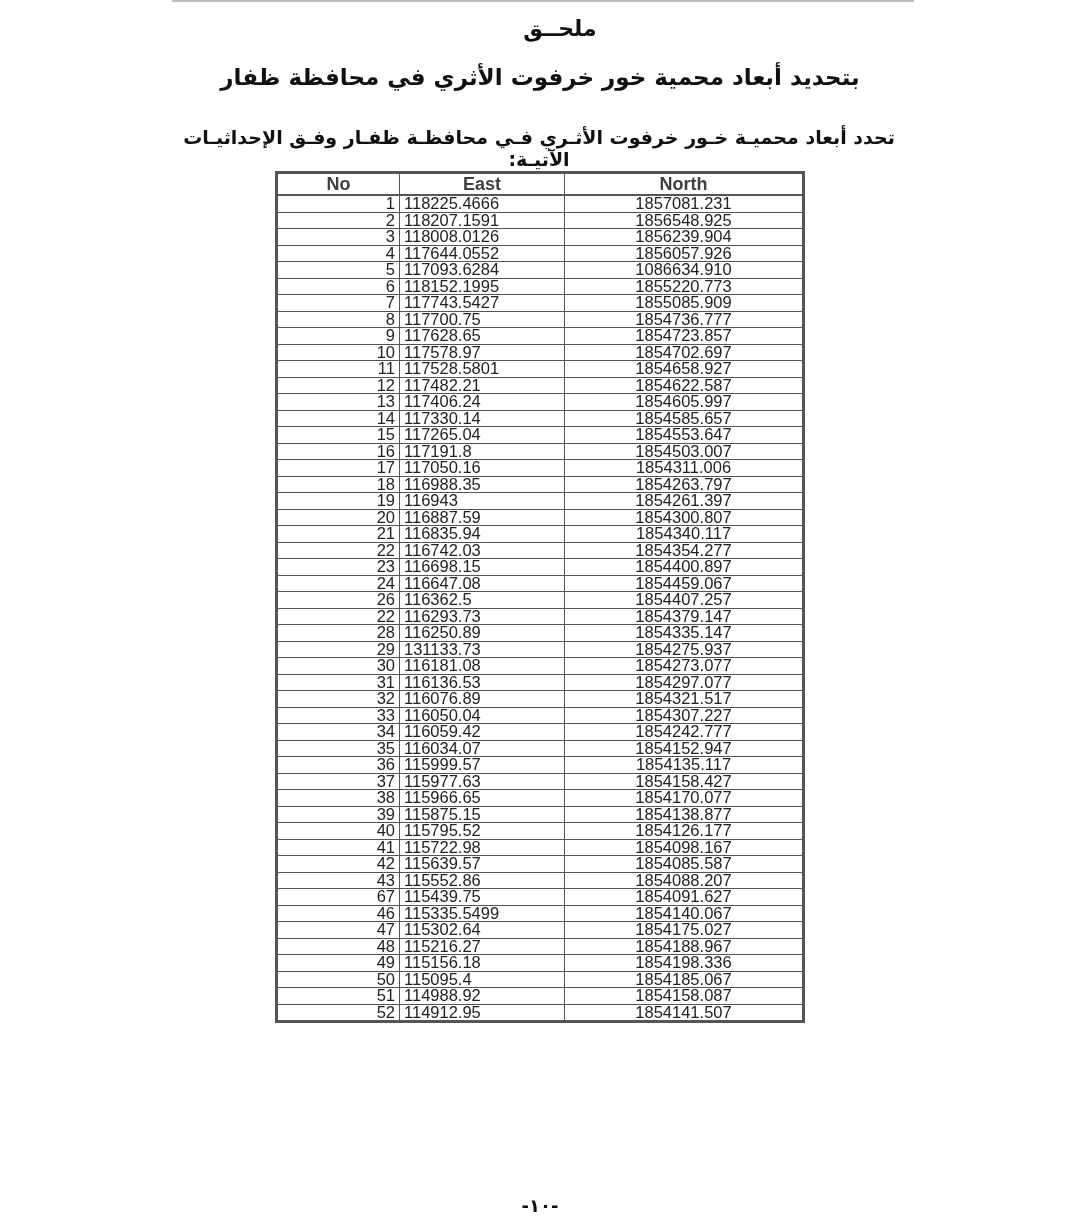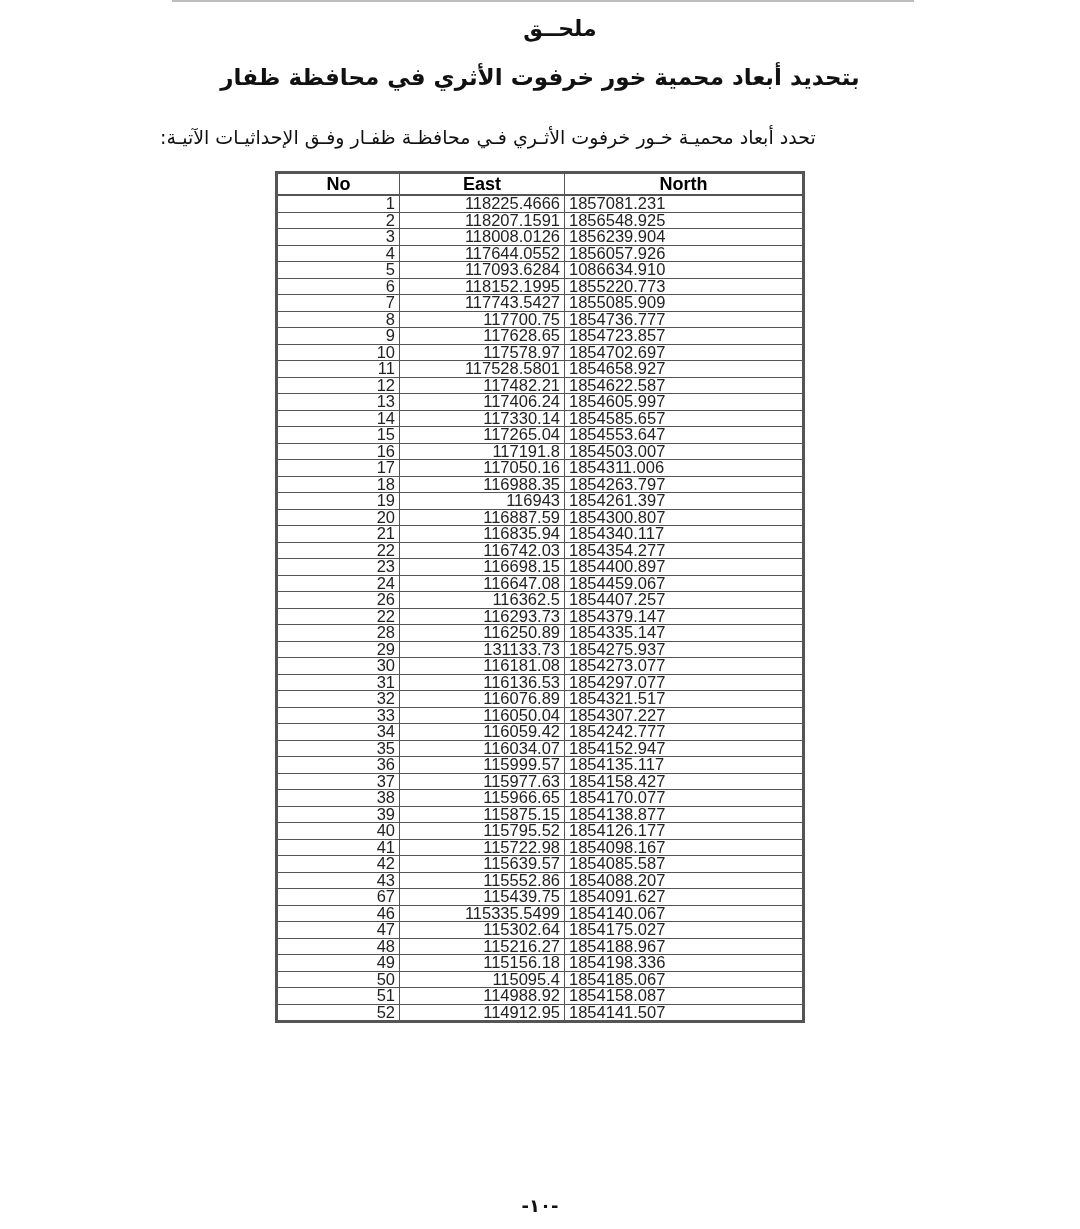--- a/index.html
+++ b/index.html
@@ -1,27 +1,27 @@
 <!DOCTYPE html>
 <html><head>
   <meta charset="utf-8">
   <style>
     html, body { margin:0; padding:0; background:#ffffff; }
     body { width:1080px; height:1229px; position:relative; overflow:hidden; font-family:"DejaVu Sans", sans-serif; color:#111; }
     .top-rule { position:absolute; left:172px; top:0; width:742px; height:2px; background:#bdbdbd; }
     .title { position:absolute; left:0; width:1080px; text-align:center; direction:rtl; font-weight:bold; color:#111; }
     .t1 { top:16px; font-size:22px;padding-left:20px; }
     .t2 { top:64px; font-size:23px; }
-    .intro { position:absolute; top:126px; left:160px; width:758px; text-align:left; direction:rtl; font-size:19px; font-weight:normal; }
+    .intro { position:absolute; top:126px; left:160px; width:758px; text-align:center; direction:rtl; font-size:19px; font-weight:bold; }
     .tbl { position:absolute; left:275px; top:171px; border-collapse:collapse; border:3px solid #555; font-family:"Liberation Sans", sans-serif; }
     .tbl th, .tbl td { border:1.5px solid #555; padding:0 4px; height:15.5px; line-height:15px; font-size:16.5px; color:#222; }
-    .tbl th { font-weight:bold; font-size:18px; color:#000000; text-align:center; height:20px; line-height:20px; border-bottom:2px solid #555;margin-top:16px; }
+    .tbl th { font-weight:bold; font-size:18px; color:#404040; text-align:center; height:20px; line-height:20px; border-bottom:2px solid #555;margin-top:16px; }
     .c-no { width:113px; text-align:right; }
-    .c-east { width:156px; text-align:right; }
-    .c-north { width:229px; text-align:left; }
+    .c-east { width:156px; text-align:left; }
+    .c-north { width:229px; text-align:center; }
     .footer { position:absolute; top:1186px; left:0; width:1080px; text-align:center; font-size:18px; font-weight:bold;margin-top:9px; }
   </style>
 </head>
 <body>
 
 <div class="top-rule"></div>
 <div class="title t1">ملحــق</div>
 <div class="title t2">بتحديد أبعاد محمية خور خرفوت الأثري في محافظة ظفار</div>
 <div class="intro">تحدد أبعاد محميـة خـور خرفوت الأثـري فـي محافظـة ظفـار وفـق الإحداثيـات الآتيـة:</div>
 

